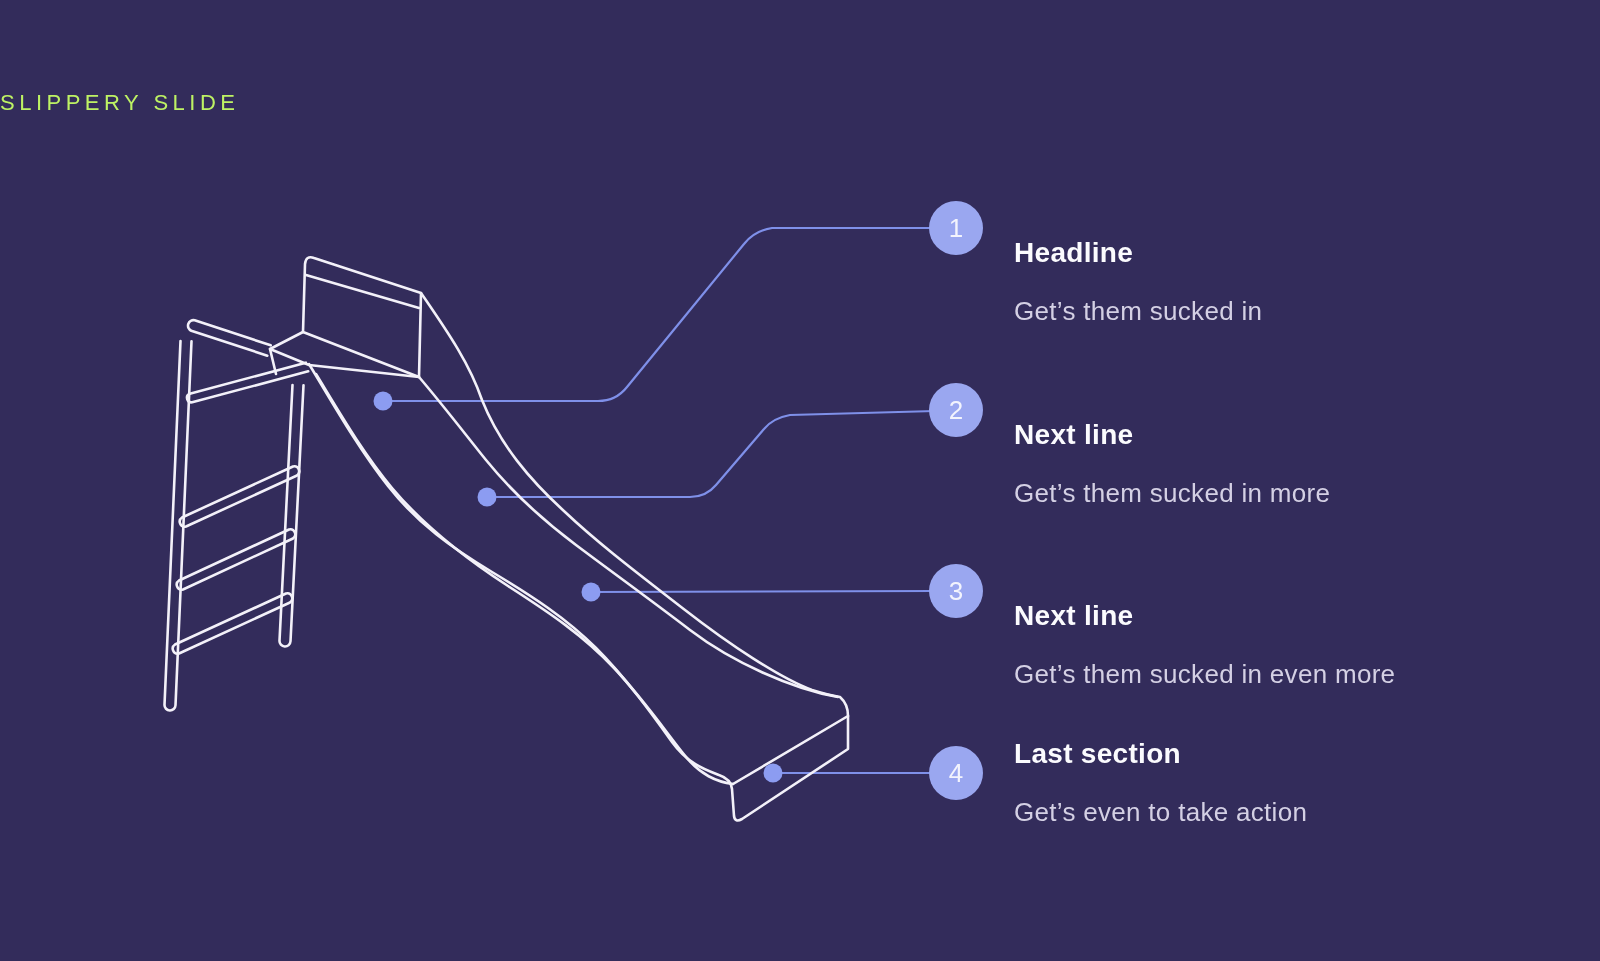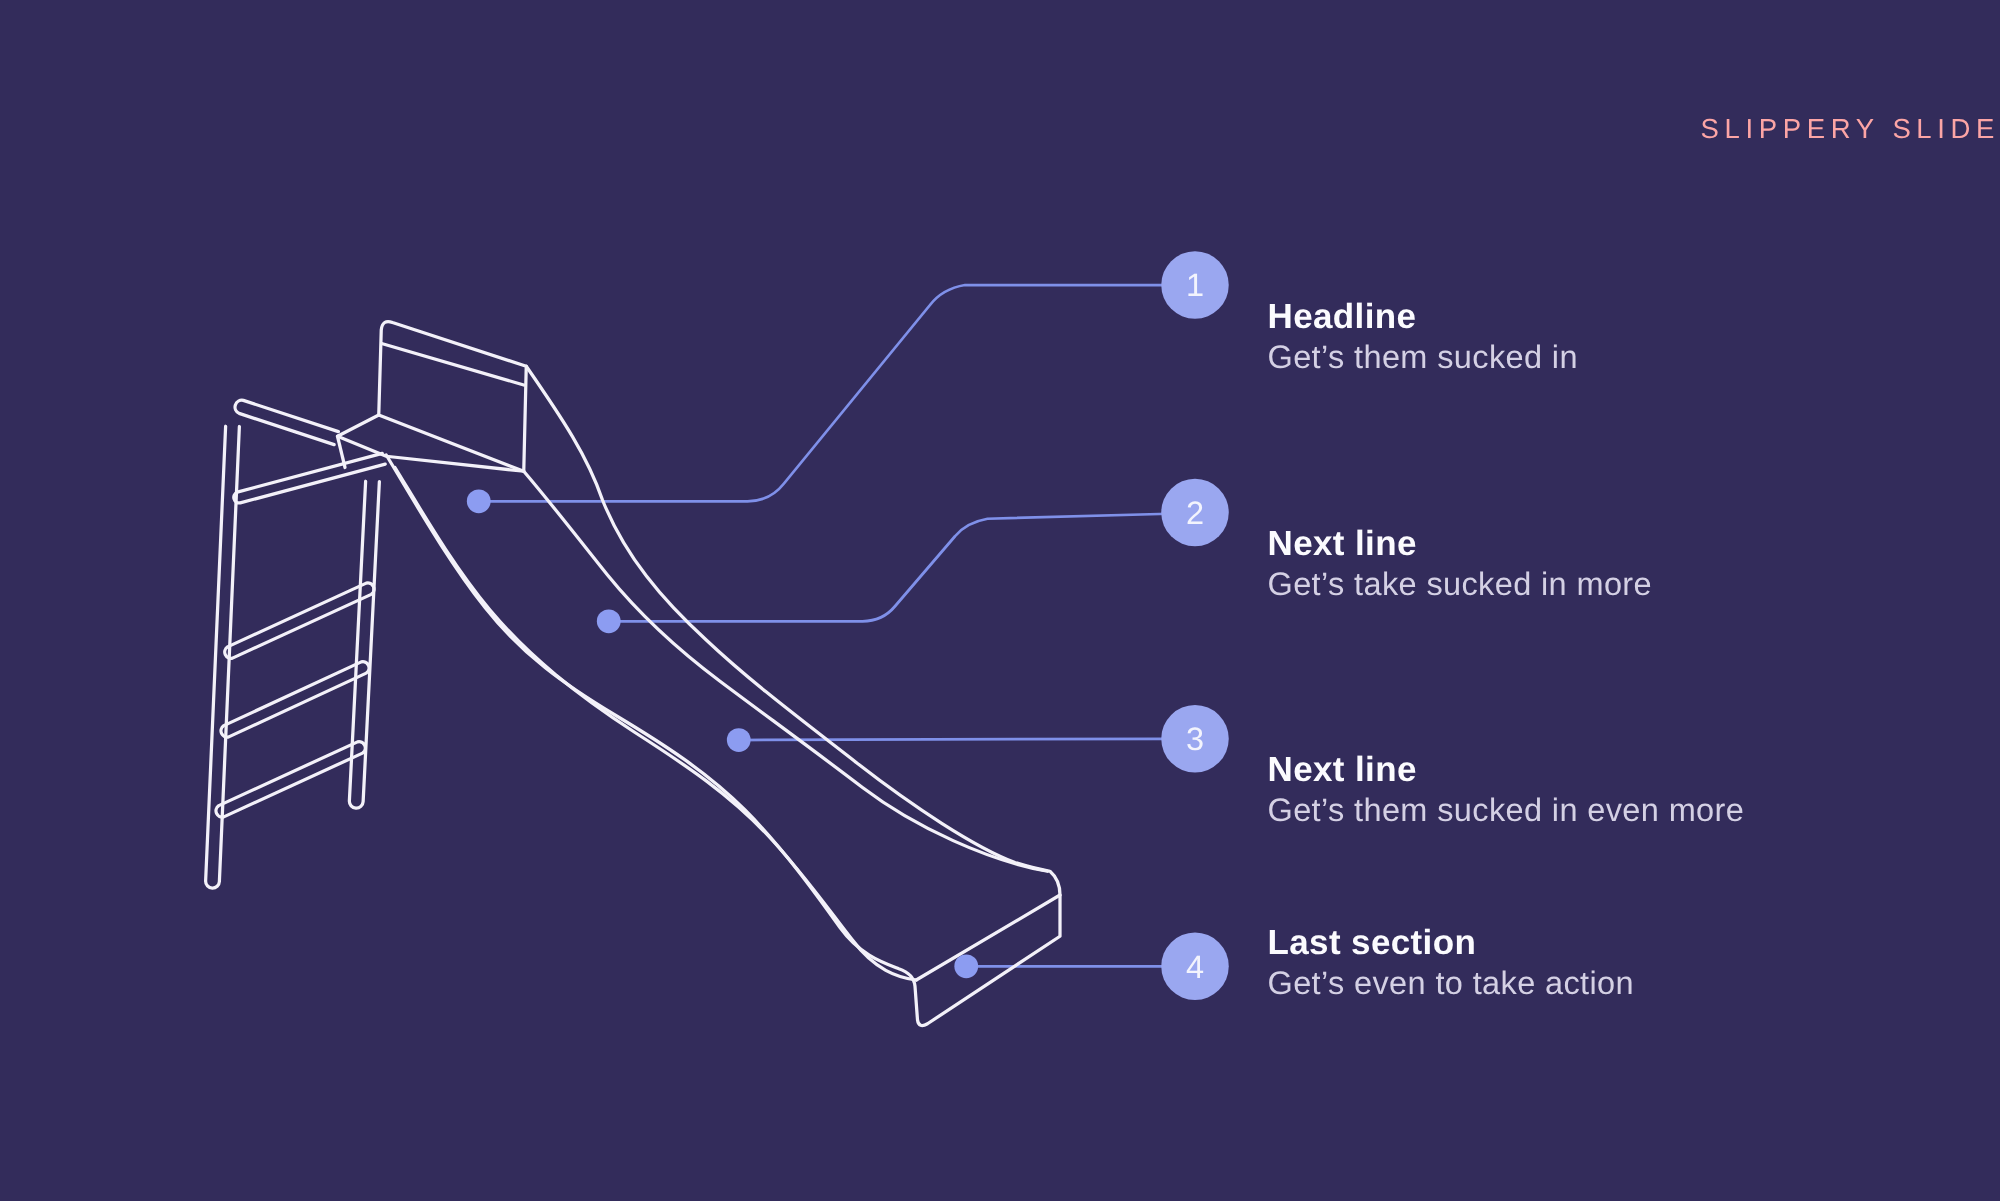--- a/index.html
+++ b/index.html
@@ -1,32 +1,32 @@
 <!DOCTYPE html>
 <html><head>
 <meta charset="utf-8">
 <style>
   html,body{margin:0;padding:0;background:#332c5b;}
   .canvas{
     position:relative;width:1600px;height:961px;background:#332c5b;
     font-family:"Liberation Sans",sans-serif;overflow:hidden;
   }
   .title{
-    position:absolute;top:90px;left:0;right:0;text-align:right;
-    font-size:22px;letter-spacing:4.5px;color:#fca5a5;font-weight:400;
+    position:absolute;top:90px;left:0;right:0;text-align:left;
+    font-size:22px;letter-spacing:4.5px;color:#bef264;font-weight:400;
   }
   .figure-svg{position:absolute;top:0;left:0;width:1600px;height:961px;}
   .badge{
     position:absolute;width:54px;height:54px;border-radius:50%;
     background:#9aa7f0;display:flex;align-items:center;justify-content:center;
     font-size:26px;color:#f3f4fd;font-weight:400;
   }
   .callout-row{position:absolute;left:1014px;width:520px;}
   .callout-heading{font-size:28px;font-weight:700;color:#fbfbfe;letter-spacing:.3px;line-height:34px;margin-top:39px;}
-  .callout-sub{font-size:26px;font-weight:400;color:#d4d0e4;letter-spacing:.3px;line-height:30px;}
+  .callout-sub{margin-top:26px;font-size:26px;font-weight:400;color:#d4d0e4;letter-spacing:.3px;line-height:30px;}
   .b1{top:201px;left:929px;}
   .b2{top:383px;left:929px;}
   .b3{top:564px;left:929px;}
   .b4{top:746px;left:929px;}
   .r1{top:197px;}
   .r2{top:379px;}
   .r3{top:560px;}
   .r4{top:698px;}
 </style>
 </head>
@@ -113,21 +113,21 @@
   <div class="badge b4">
       <span>4</span>
     </div>
 
   <div class="callout-row r1">
     <div class="callout-heading">Headline</div>
     <div class="callout-sub">Get’s them sucked in</div>
   </div>
   <div class="callout-row r2">
     <div class="callout-heading">Next line</div>
-    <div class="callout-sub">Get’s take sucked in more</div>
+    <div class="callout-sub">Get’s them sucked in more</div>
   </div>
   <div class="callout-row r3">
     <div class="callout-heading">Next line</div>
     <div class="callout-sub">Get’s them sucked in even more</div>
   </div>
   <div class="callout-row r4">
     <div class="callout-heading">Last section</div>
     <div class="callout-sub">Get’s even to take action</div>
   </div>
 

